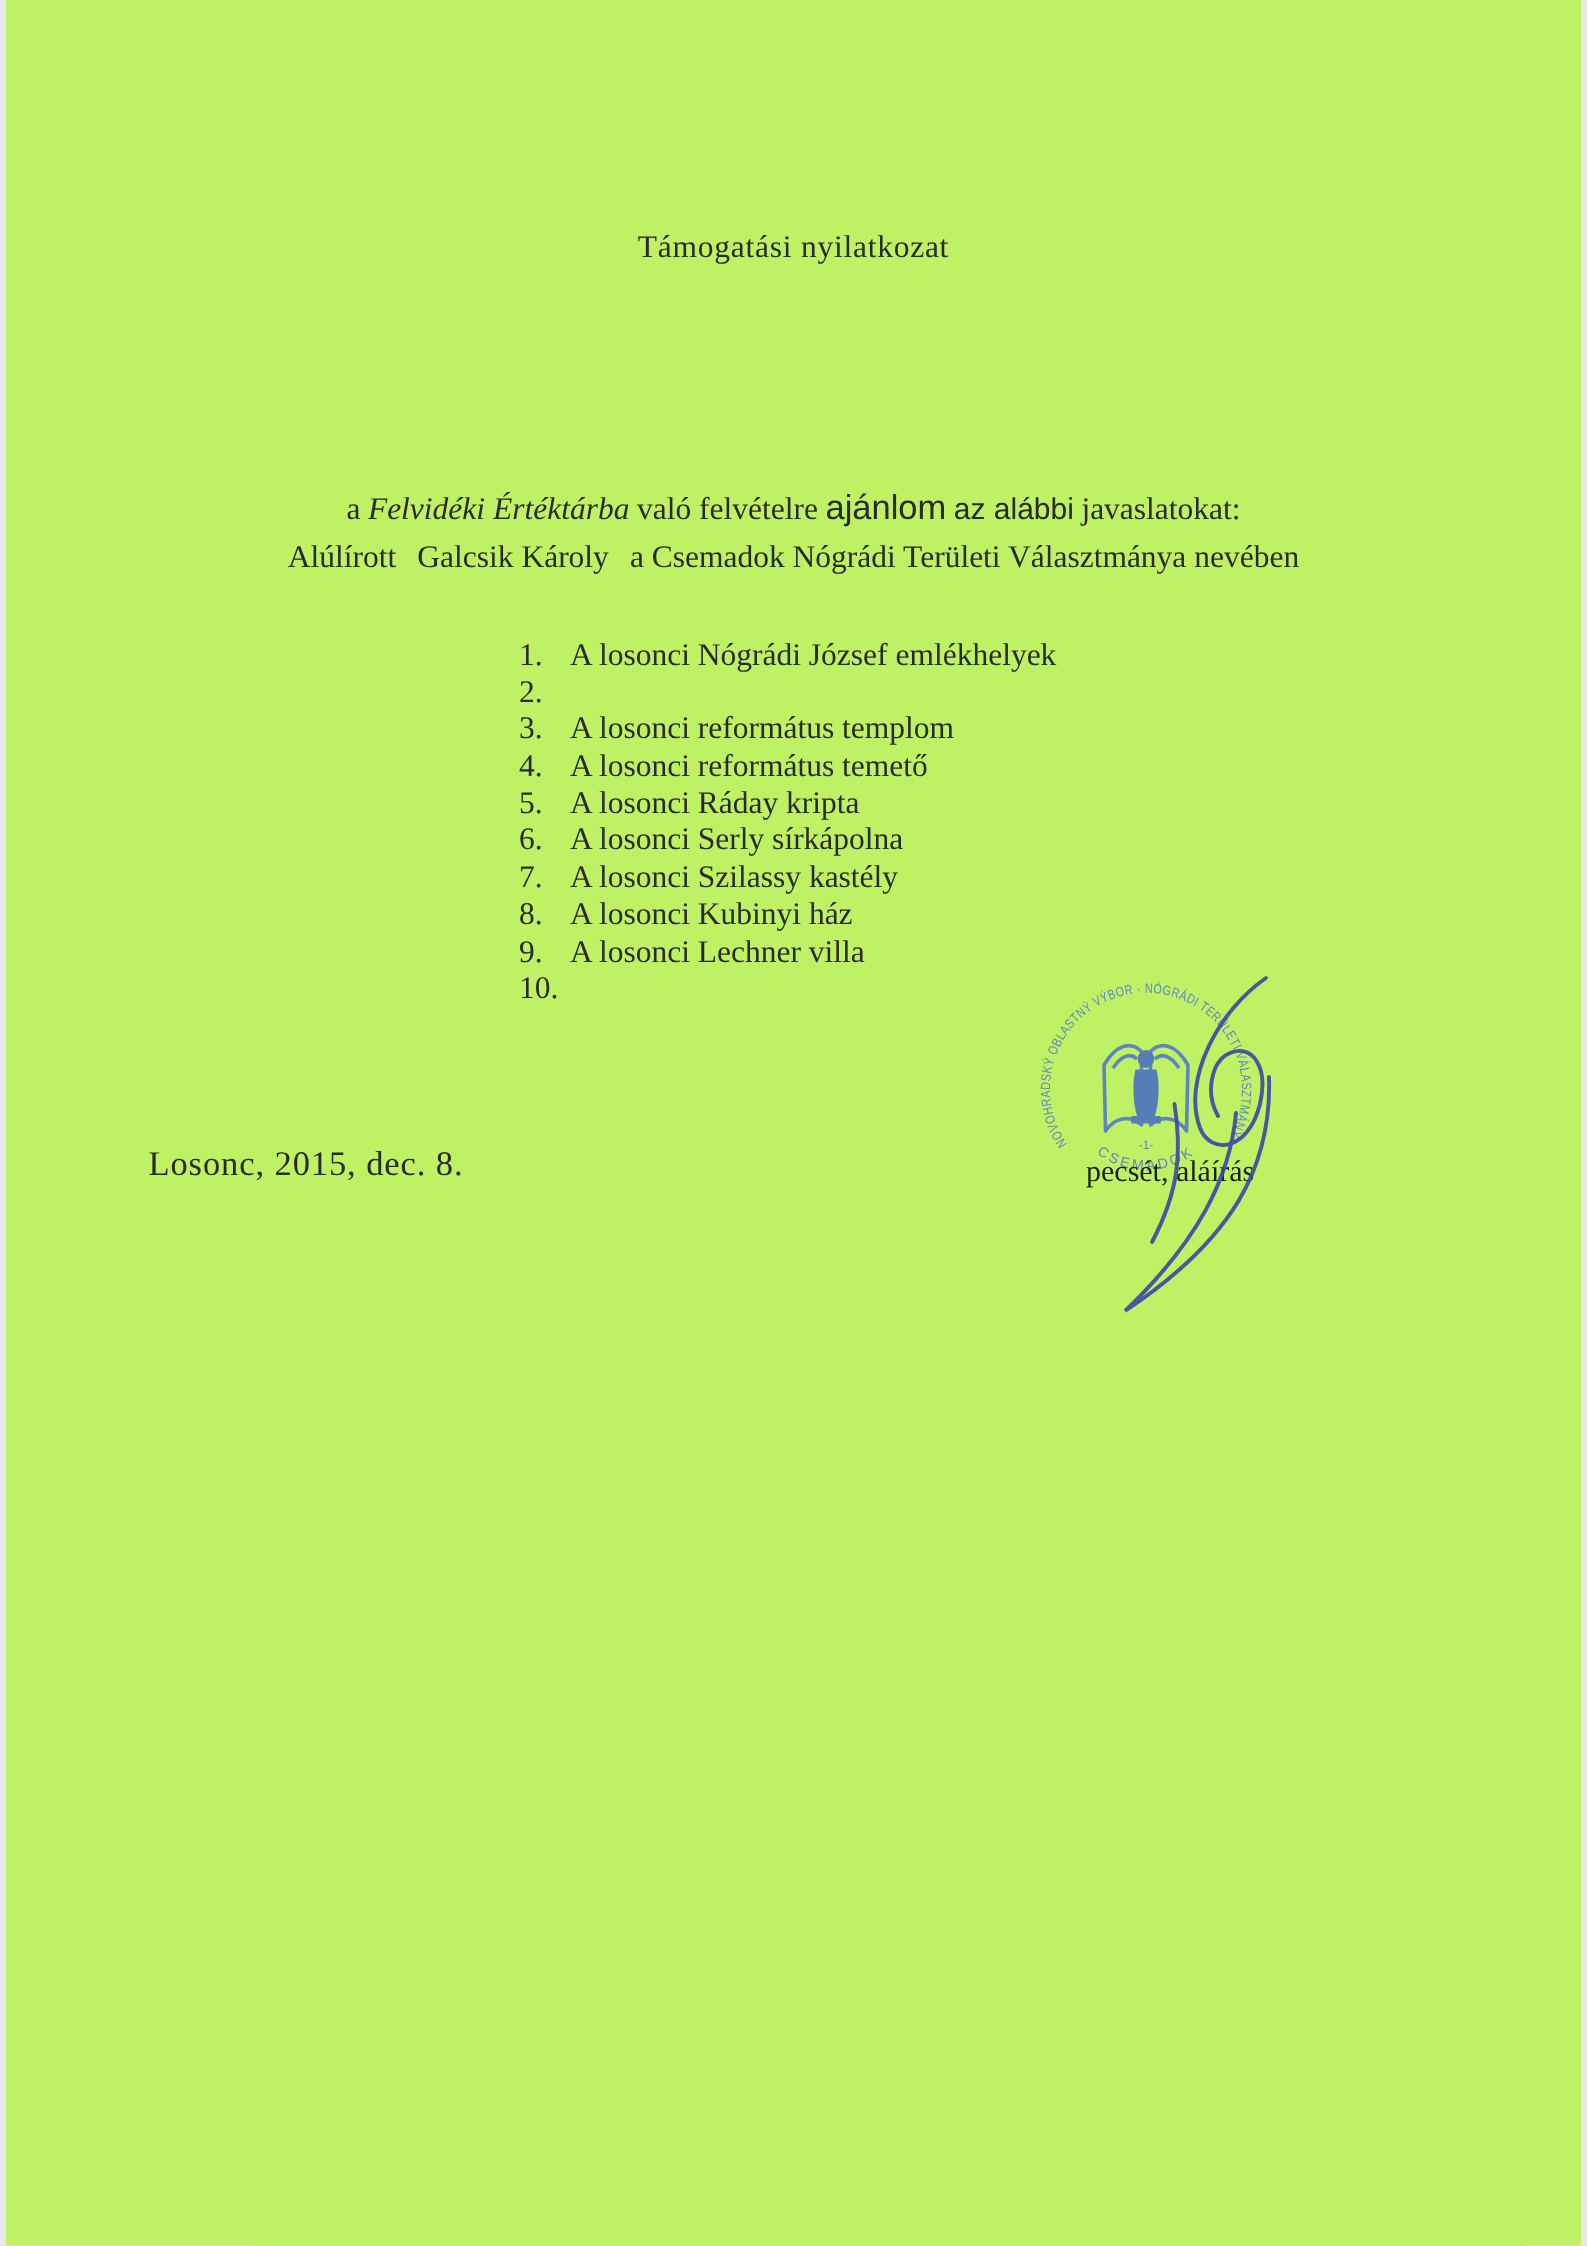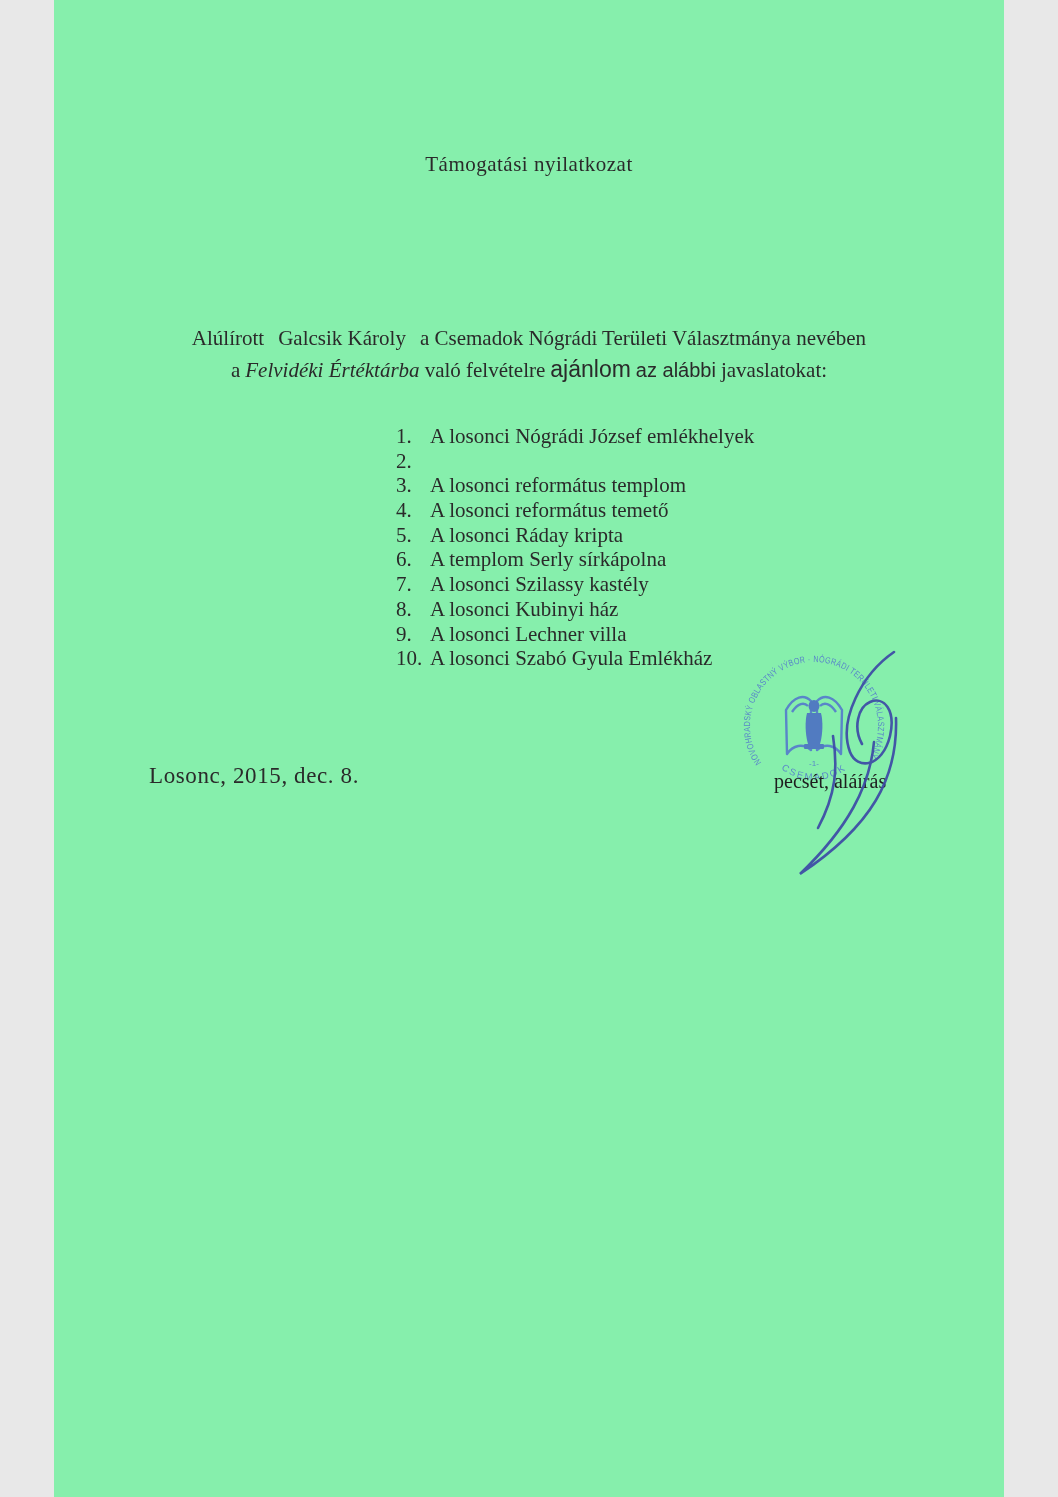--- a/index.html
+++ b/index.html
@@ -1,20 +1,20 @@
 <!DOCTYPE html>
 <html><head>
 <meta charset="utf-8">
 <style>
   html,body{margin:0;padding:0;background:#e8e8e8;}
   .page{
     position:relative;
-    width:950px;height:1497px;
+    width:1050px;height:1497px;
     margin:0 auto;
-    background:#86efac;
+    background:#bef264;
     font-family:"Liberation Serif", serif;
     color:#2a2a2a;
     overflow:hidden;
   }
   .doc-title{
     position:absolute;top:152px;left:0;width:100%;
     text-align:center;font-size:21px;font-weight:normal;margin:0;
     letter-spacing:0.5px;
   }
   .intro{
@@ -61,22 +61,22 @@
   }
 </style>
 </head>
 <body>
 
 <div class="page">
 
   <h1 class="doc-title">Támogatási nyilatkozat</h1>
 
   <div class="intro">
+    <div><span>a</span><span class="sp"></span><span class="italic-title">Felvidéki Értéktárba</span><span class="sp"></span><span>való felvételre</span><span class="sp"></span><span class="emph">ajánlom</span><span class="sp"></span><span class="emph2">az alábbi</span><span class="sp"></span><span>javaslatokat:</span></div>
     <div><span>Alúlírott</span><span class="gap"></span><span>Galcsik Károly</span><span class="gap"></span><span>a Csemadok Nógrádi Területi Választmánya nevében</span></div>
-    <div><span>a</span><span class="sp"></span><span class="italic-title">Felvidéki Értéktárba</span><span class="sp"></span><span>való felvételre</span><span class="sp"></span><span class="emph">ajánlom</span><span class="sp"></span><span class="emph2">az alábbi</span><span class="sp"></span><span>javaslatokat:</span></div>
   </div>
 
   <ol class="proposal-list">
     <li class="proposal-row">
         <span class="proposal-num">1.</span>
         <span>A losonci Nógrádi József emlékhelyek</span>
       </li>
     <li class="proposal-row">
         <span class="proposal-num">2.</span>
       </li>
@@ -87,37 +87,36 @@
     <li class="proposal-row">
         <span class="proposal-num">4.</span>
         <span>A losonci református temető</span>
       </li>
     <li class="proposal-row">
         <span class="proposal-num">5.</span>
         <span>A losonci Ráday kripta</span>
       </li>
     <li class="proposal-row">
         <span class="proposal-num">6.</span>
-        <span>A templom Serly sírkápolna</span>
+        <span>A losonci Serly sírkápolna</span>
       </li>
     <li class="proposal-row">
         <span class="proposal-num">7.</span>
         <span>A losonci Szilassy kastély</span>
       </li>
     <li class="proposal-row">
         <span class="proposal-num">8.</span>
         <span>A losonci Kubinyi ház</span>
       </li>
     <li class="proposal-row">
         <span class="proposal-num">9.</span>
         <span>A losonci Lechner villa</span>
       </li>
     <li class="proposal-row">
         <span class="proposal-num">10.</span>
-        <span>A losonci Szabó Gyula Emlékház</span>
       </li>
   </ol>
 
   <div class="date-line">Losonc, 2015, dec. 8.</div>
 
   <svg class="stamp-svg" width="172" height="168" viewBox="0 0 172 168" xmlns="http://www.w3.org/2000/svg">
     <defs>
       <path id="stampTopArc" d="M 31.6 118.7 A 64 64 0 1 1 136.4 118.7" fill="none"></path>
       <path id="stampBottomArc" d="M 42.6 116.7 A 54 54 0 0 0 125.4 116.7" fill="none"></path>
     </defs>

